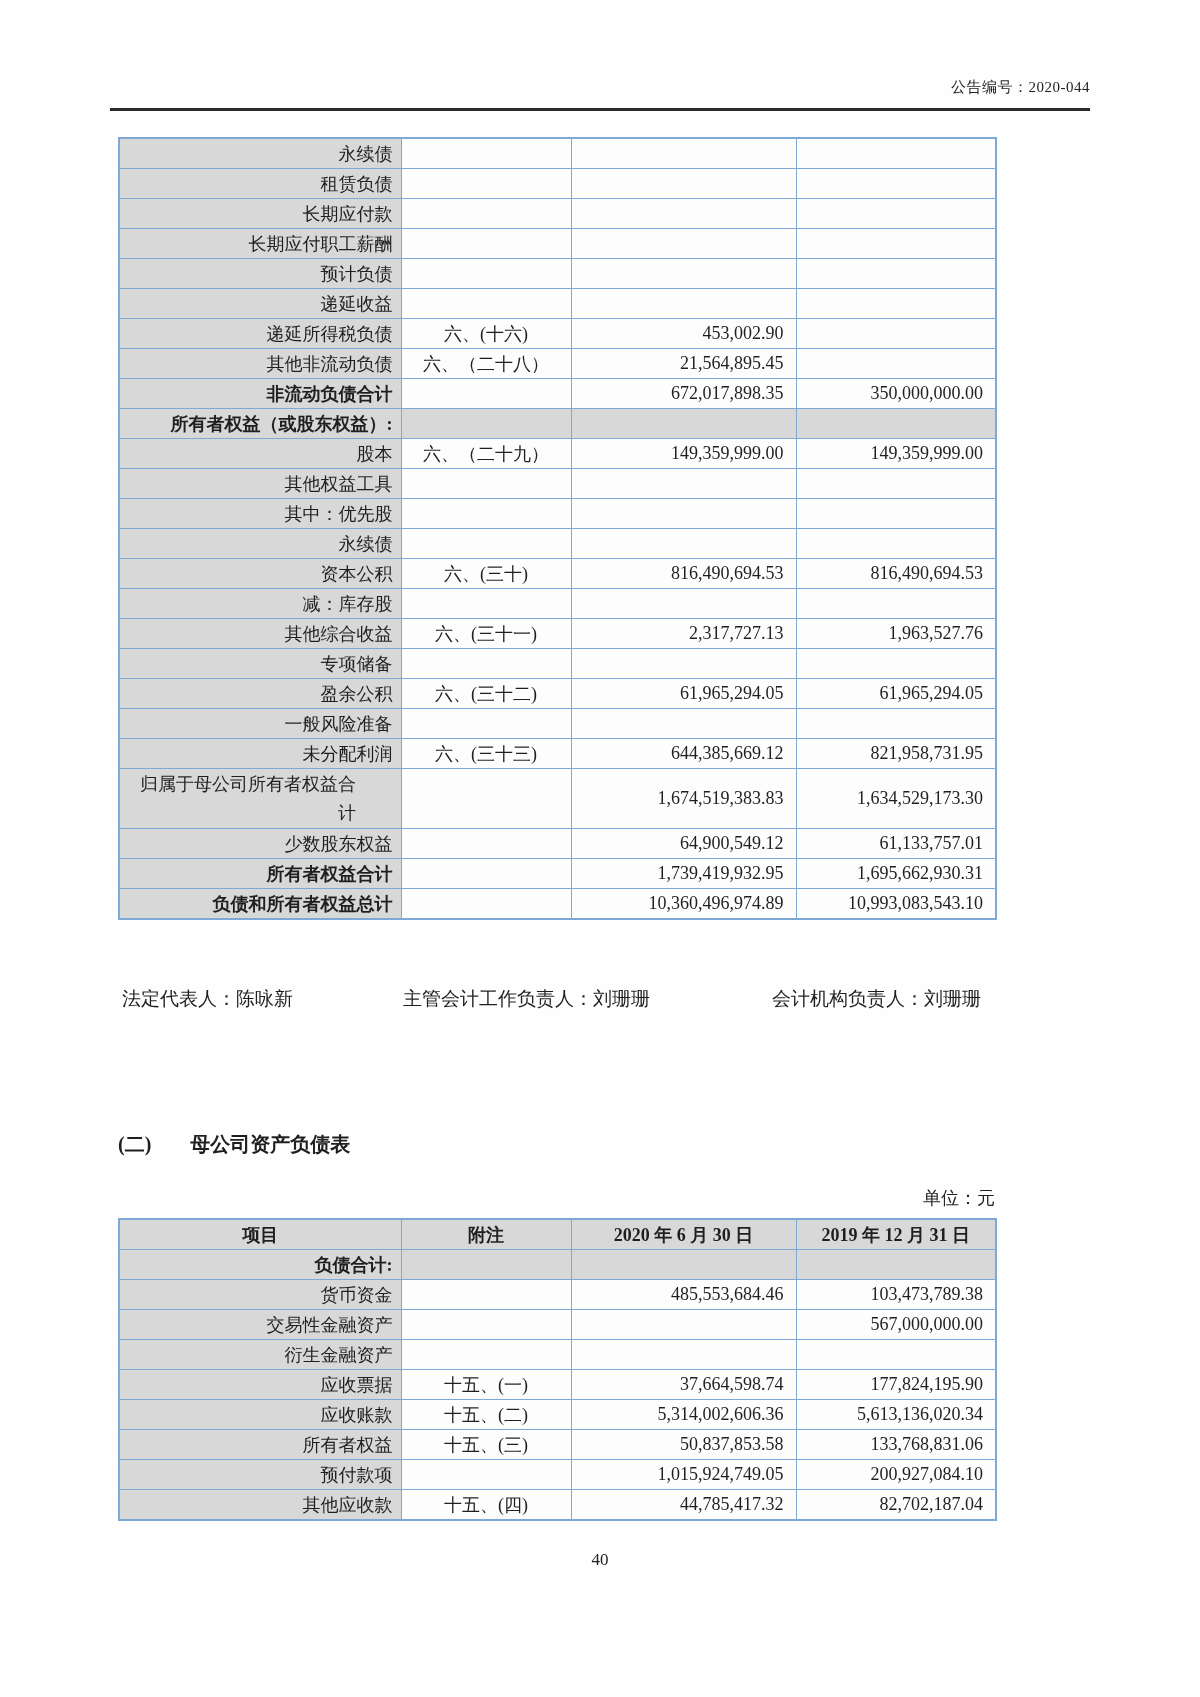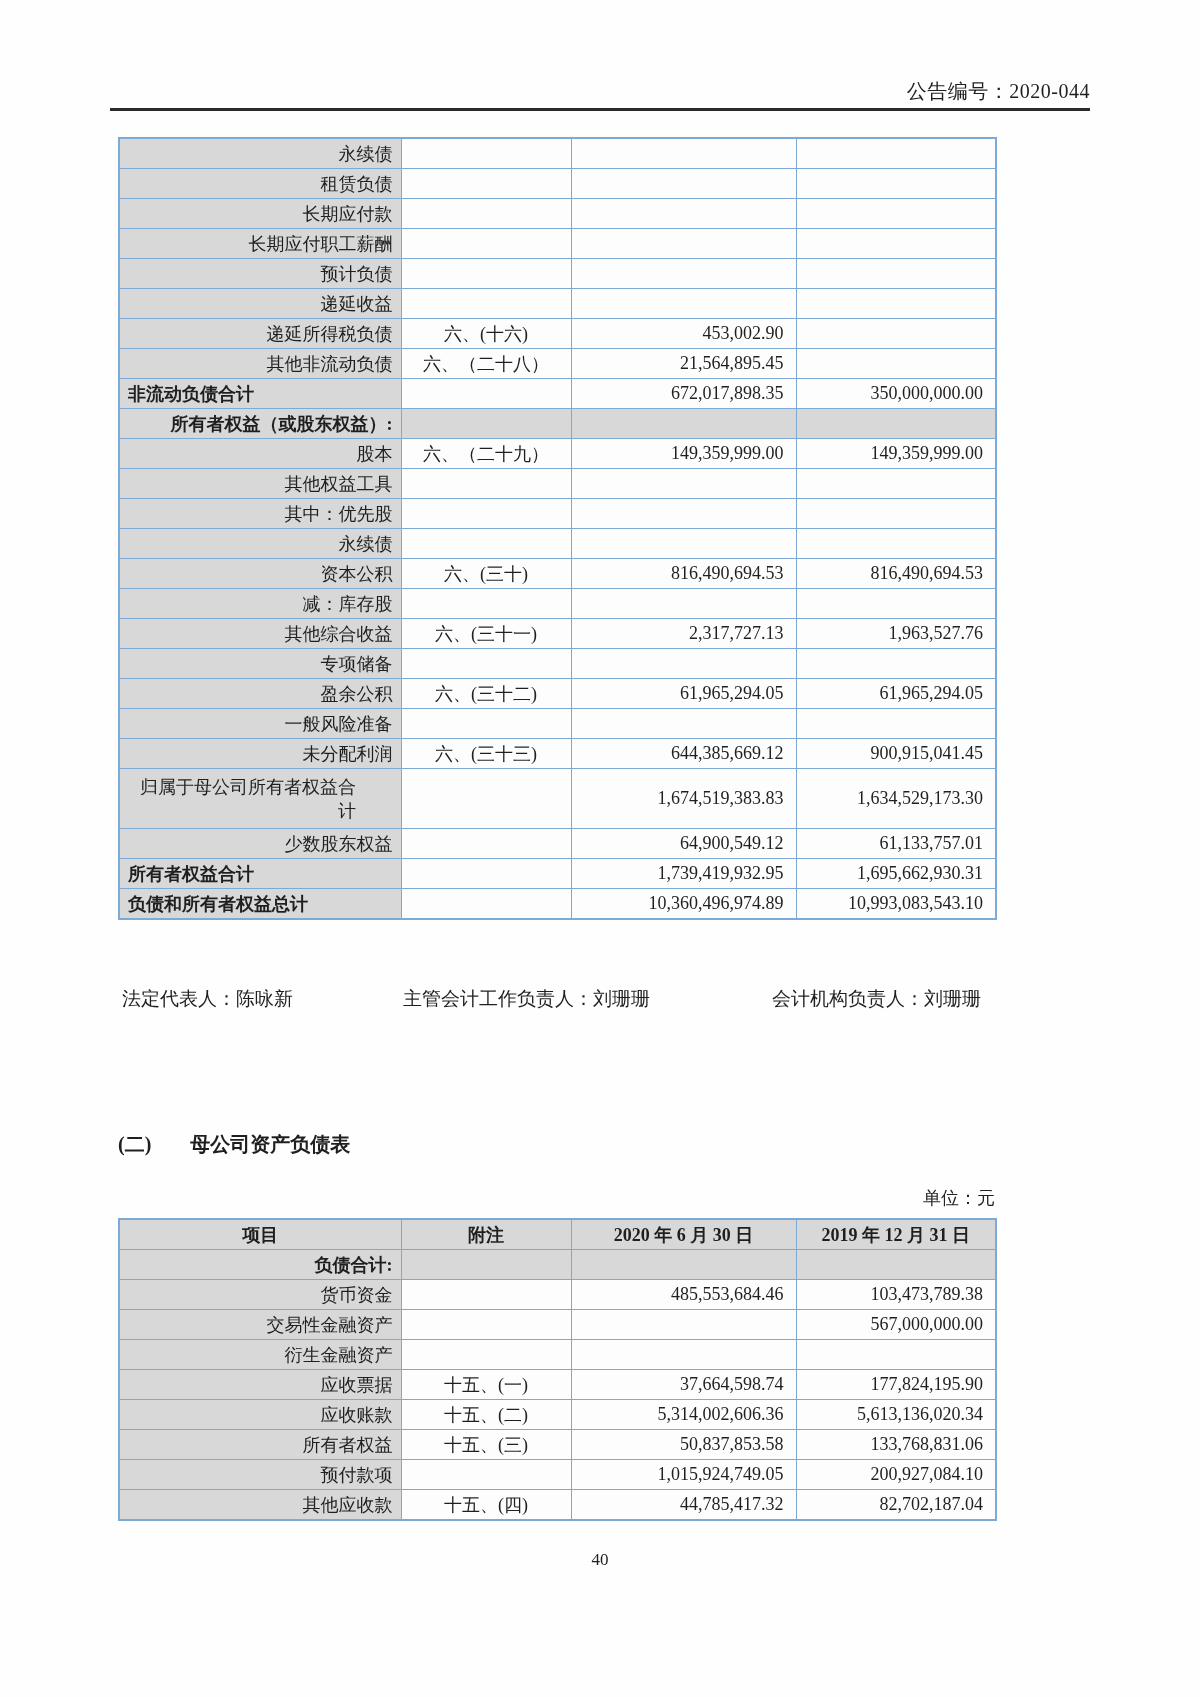--- a/index.html
+++ b/index.html
@@ -4,37 +4,37 @@
 <style>
   html,body{margin:0;padding:0;background:#ffffff;}
   body{
     width:1200px;height:1697px;position:relative;
     font-family:"Liberation Serif","DejaVu Serif",serif;
     color:#1f1f1f;
   }
   .page{position:absolute;inset:0;background:#fefefe;}
 
   
-  .notice-no{position:absolute;top:78px;left:110px;width:980px;text-align:right;font-size:20px;letter-spacing:.5px;}
+  .notice-no{position:absolute;top:78px;left:110px;width:980px;text-align:right;font-size:15px;letter-spacing:.5px;}
   .header-rule{position:absolute;top:108px;left:110px;width:980px;height:3px;background:#2b2b2b;}
 
   
   table.fin{border-collapse:collapse;table-layout:fixed;position:absolute;left:118px;width:877px;
             border:2px solid #7ca9d6;font-size:18px;}
   table.fin td, table.fin th{border:1px solid #7ca9d6;height:29px;padding:0 8px;vertical-align:middle;
             overflow:hidden;white-space:nowrap;font-weight:normal;}
   table.fin .lbl{background:#d8d8d8;text-align:right;}
   table.fin .note{text-align:center;background:#fdfdfd;}
   table.fin .num{text-align:right;padding-right:12px;background:#fdfdfd;}
   table.fin .b{font-weight:bold;}
-  table.fin .c{text-align:left;}
+  table.fin .c{text-align:right;}
   table.fin .ind{padding-left:52px;}
   table.fin tr.gray-row td{background:#d8d8d8;}
   table.fin tr.tall td{height:59px;}
-  table.fin .wrapnarrow{white-space:normal;line-height:24px;}
+  table.fin .wrapnarrow{white-space:normal;line-height:29px;}
   table.fin .wrapnarrow div{width:228px;}
   #table1{top:137px;}
   #table2{top:1218px;}
   table.fin thead th{background:#d8d8d8;font-weight:bold;text-align:center;}
 
   
   .signatures{position:absolute;top:986px;left:0;width:1200px;height:26px;font-size:19px;}
   .signatures span{position:absolute;white-space:nowrap;}
   .sig-1{left:122px;}
   .sig-2{left:403px;}
@@ -183,21 +183,21 @@
         <tr>
           <td class="lbl">一般风险准备</td>
           <td class="note"></td>
           <td class="num"></td>
           <td class="num"></td>
         </tr>
         <tr>
           <td class="lbl">未分配利润</td>
           <td class="note">六、(三十三)</td>
           <td class="num">644,385,669.12</td>
-          <td class="num">900,915,041.45</td>
+          <td class="num">821,958,731.95</td>
         </tr>
         <tr class="tall">
           <td class="lbl wrapnarrow">
             <div>归属于母公司所有者权益合计</div>
           </td>
           <td class="note"></td>
           <td class="num">1,674,519,383.83</td>
           <td class="num">1,634,529,173.30</td>
         </tr>
         <tr>

